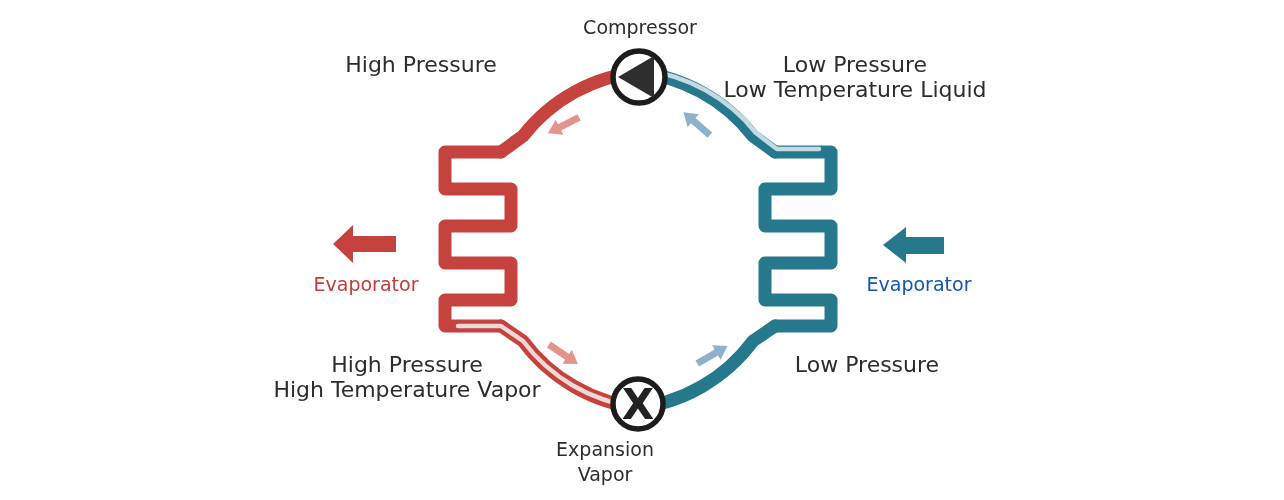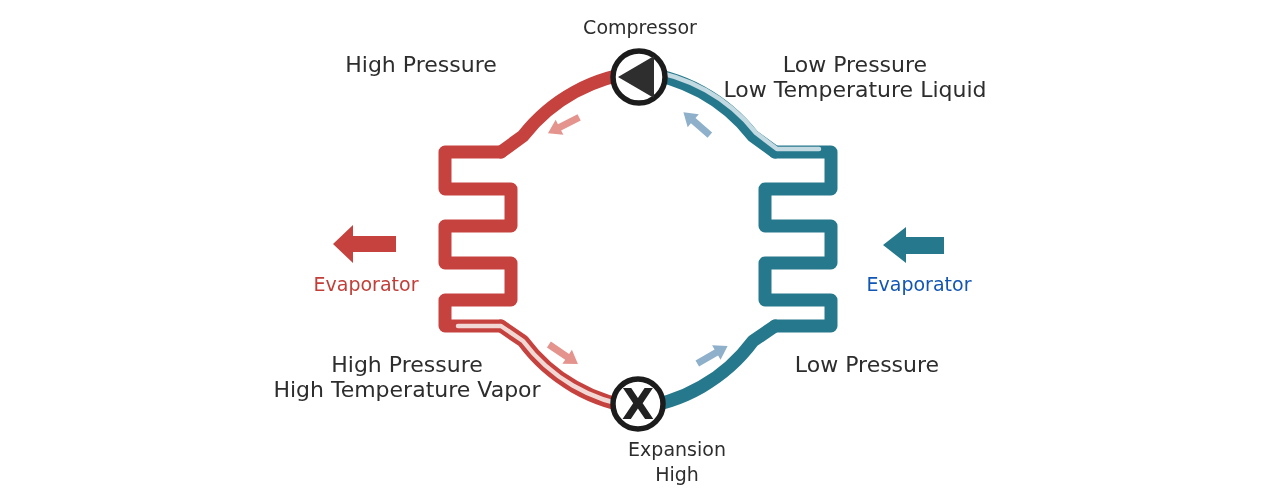--- a/index.html
+++ b/index.html
@@ -98,18 +98,18 @@
 
   <div class="lbl" style="left:407px; top:352px;">
     <div>High Pressure</div>
     <div>High Temperature Vapor</div>
   </div>
 
   <div class="lbl" style="left:867px; top:352px;">
     <div>Low Pressure</div>
   </div>
 
-  <div class="lbl component" style="left:677px; top:437px;">
+  <div class="lbl component" style="left:605px; top:437px;">
     <div>Expansion</div>
-    <div>High</div>
+    <div>Vapor</div>
   </div>
 
 </div>
 
 </body></html>

